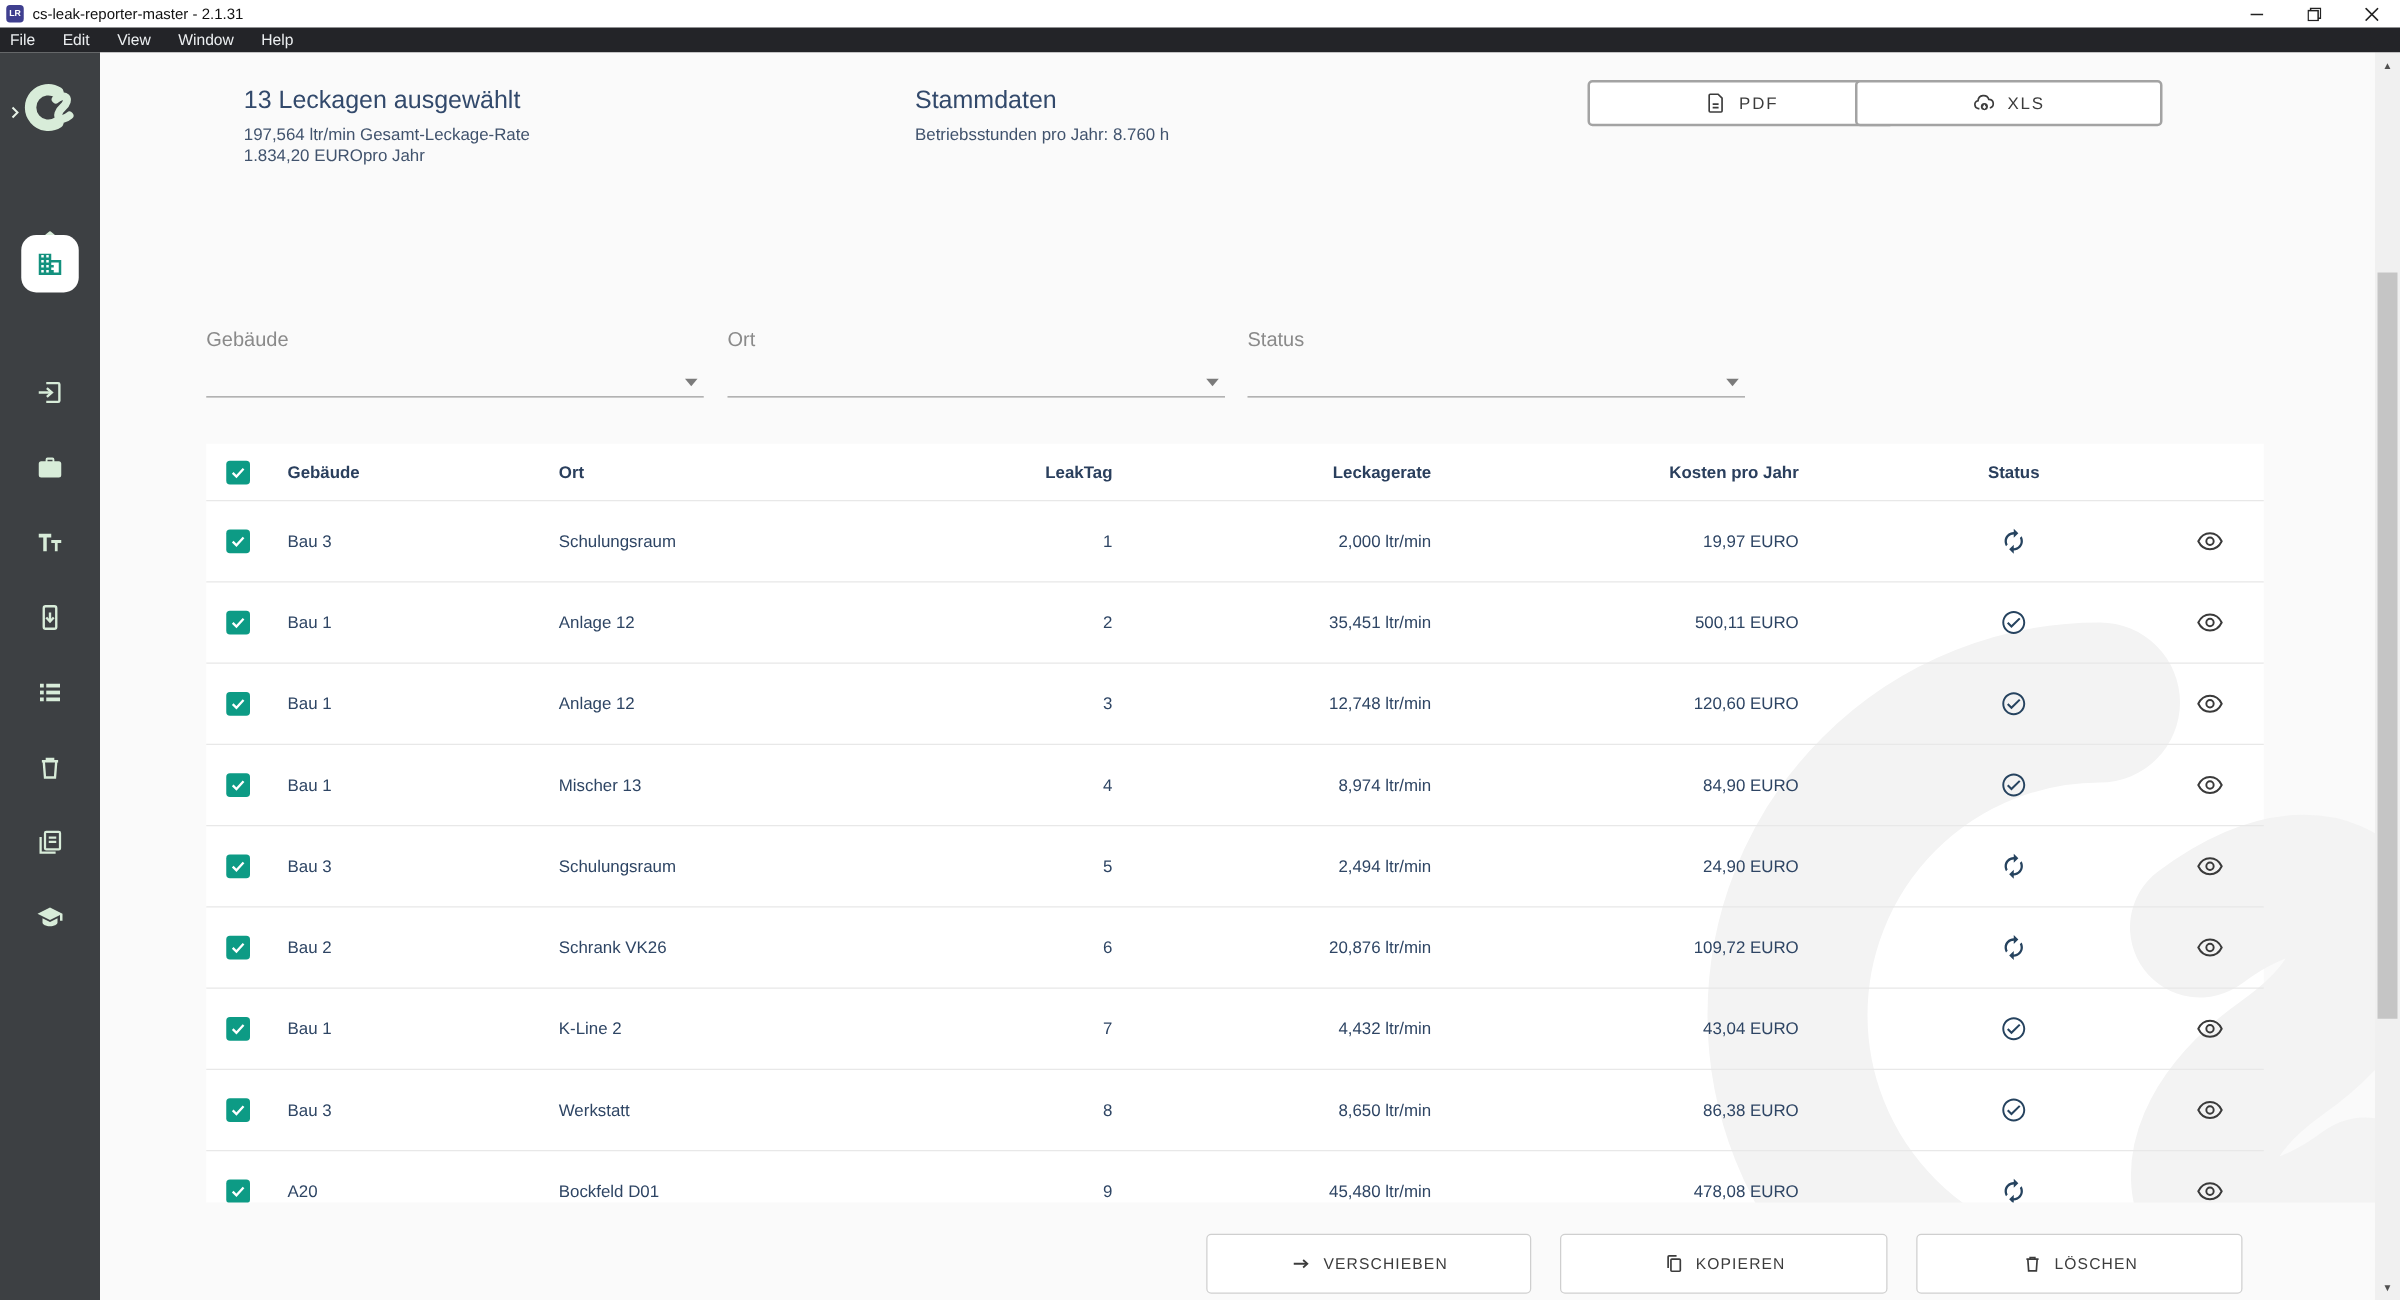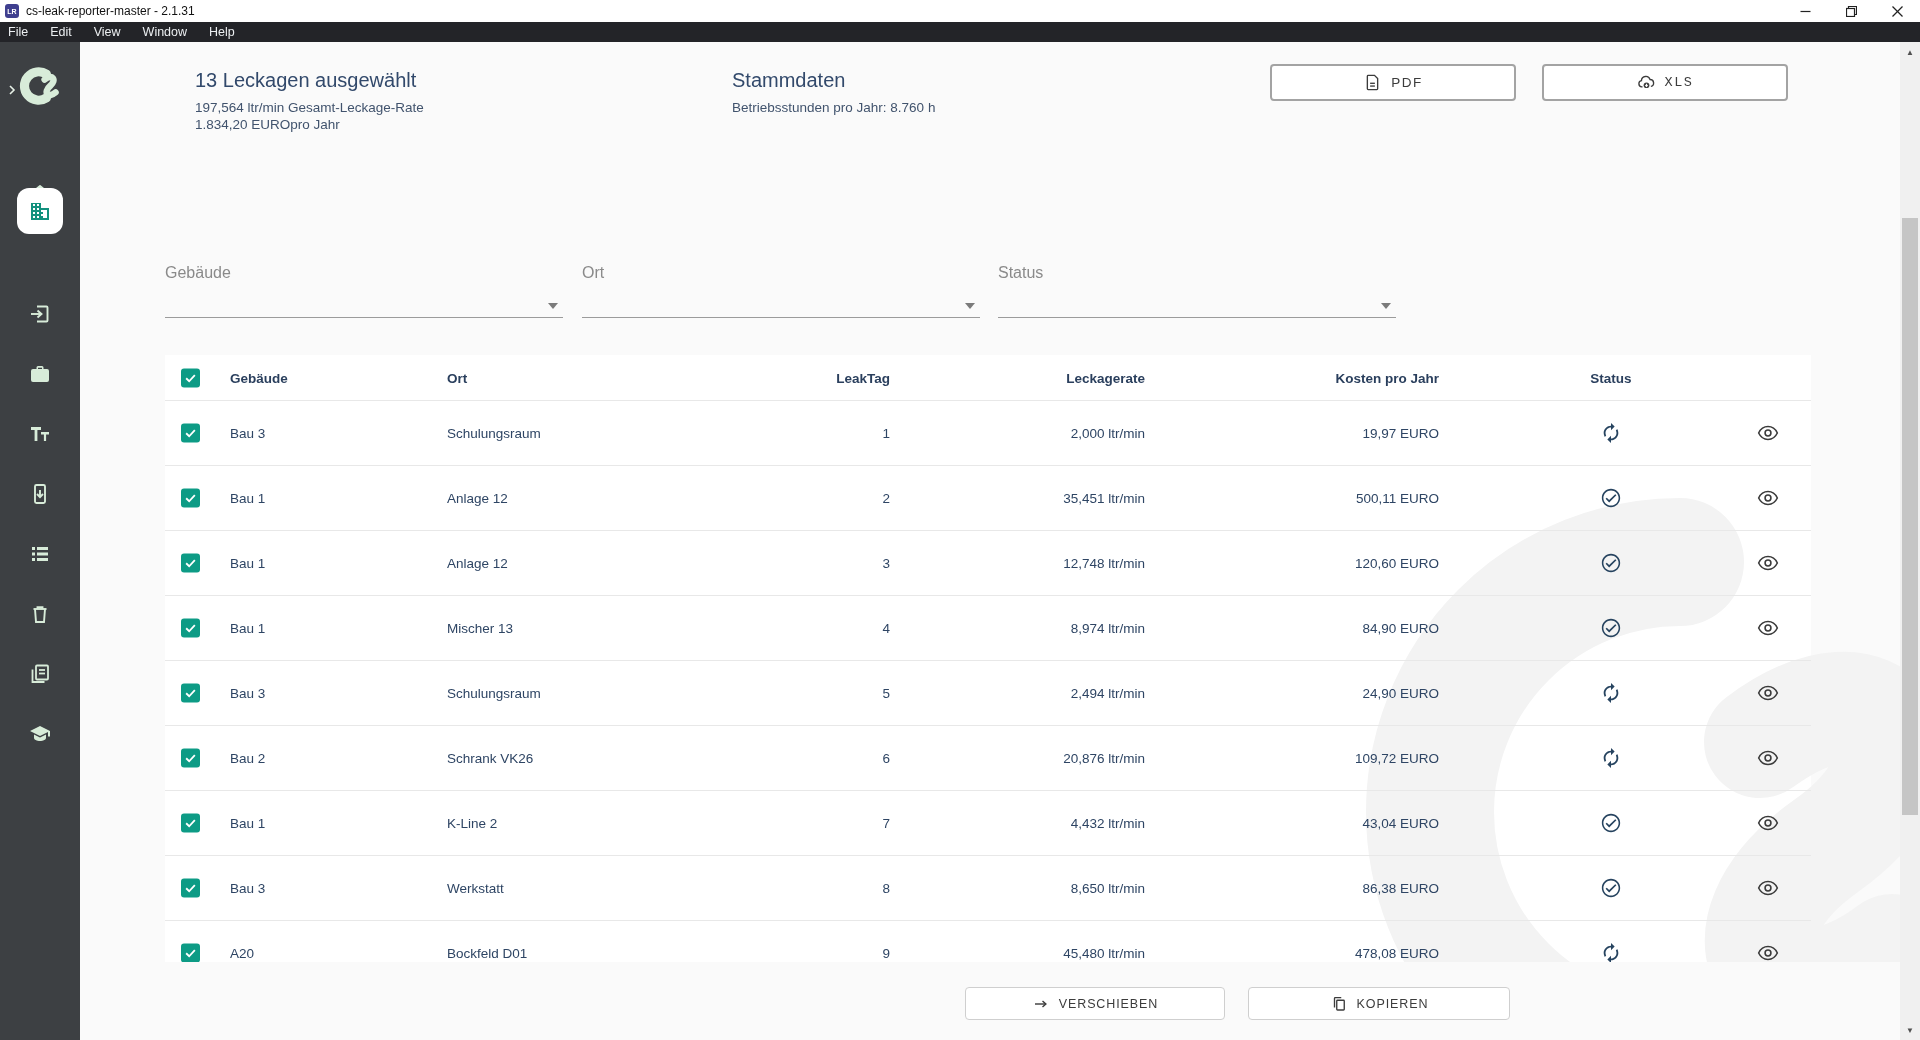--- a/index.html
+++ b/index.html
@@ -85,21 +85,21 @@
   .c-rate  { left:780px; width:200px; text-align:right; }
   .c-kost  { left:1020px; width:254px; text-align:right; }
   .c-stat  { left:1401px; width:90px; text-align:center; }
   .c-eye   { left:1558px; width:90px; text-align:center; }
   .checkbox { width:19px; height:19px; background:#0d9b85; border-radius:3px;
     display:flex; align-items:center; justify-content:center; cursor:pointer; }
   .status-ico svg, .c-eye svg { width:22px; height:22px; vertical-align:middle; }
 
   
   .bottom-bar { position:absolute; left:0; top:920px; width:1820px; height:78px; background:#fafafa; }
-  .act-btn { position:absolute; top:25px; height:33px; background:#fff; border:1px solid #cfcfcf;
+  .act-btn { position:absolute; top:25px; height:48px; background:#fff; border:1px solid #cfcfcf;
     border-radius:4px; display:flex; align-items:center; justify-content:center; gap:9px;
     font-size:12.5px; letter-spacing:0.9px; color:#3c3c3c; cursor:pointer; }
   .act-btn svg { width:18px; height:18px; }
 </style>
 </head>
 <body>
 
 <div class="app">
 
   <div class="titlebar">
@@ -231,21 +231,21 @@
     <div class="hsub" style="left:652px; top:58px;">Betriebsstunden pro Jahr: 8.760 h</div>
 
     <div class="top-btn" style="left:1190px;">
       <svg viewBox="0 0 24 24" fill="none" stroke="#3c3c3c" stroke-width="1.7">
         <path d="M6.5 3h8l4 4v13a1 1 0 0 1-1 1h-11a1 1 0 0 1-1-1V4a1 1 0 0 1 1-1z"></path>
         <line x1="9" y1="13" x2="15" y2="13"></line>
           <line x1="9" y1="16.5" x2="15" y2="16.5"></line>
       </svg>
       <span>PDF</span>
     </div>
-    <div class="top-btn" style="left:1462px;font-family:Liberation Mono, monospace;">
+    <div class="top-btn" style="left:1404px;">
       <svg viewBox="0 0 24 24" fill="none" stroke="#3c3c3c" stroke-width="1.7">
         <path d="M7 17.5h-1a4 4 0 0 1-.4-7.9 5.6 5.6 0 0 1 10.9-1.4 4.4 4.4 0 0 1 1 8.7"></path>
         <circle cx="12" cy="15.5" r="3.6" fill="#3c3c3c" stroke="none"></circle>
         <g stroke="#fff" stroke-width="1.4">
             <line x1="12" y1="13.6" x2="12" y2="16.6"></line>
             <polyline points="10.6 15.4 12 16.9 13.4 15.4"></polyline>
           </g>
       </svg>
       <span>XLS</span>
     </div>
@@ -533,20 +533,28 @@
         </svg>
         <span>VERSCHIEBEN</span>
       </div>
       <div class="act-btn" style="left:1168px; width:262px;">
         <svg viewBox="0 0 24 24" fill="none" stroke="#3c3c3c" stroke-width="1.8">
           <rect x="9" y="7" width="10" height="13" rx="1"></rect>
             <path d="M6 16.5V4.5a1 1 0 0 1 1-1h8"></path>
         </svg>
         <span>KOPIEREN</span>
       </div>
+      <div class="act-btn" style="left:1453px; width:261px;">
+        <svg viewBox="0 0 24 24" fill="none" stroke="#3c3c3c" stroke-width="1.8">
+          <path d="M5.5 7h13"></path>
+            <path d="M9.5 7V5.4h5V7"></path>
+            <path d="M7 7l.9 12.6h8.2L17 7"></path>
+        </svg>
+        <span>LÖSCHEN</span>
+      </div>
     </div>
   </div>
 
   <div class="scrollbar">
     <div class="sb-arrow" style="top:2px;">▲</div>
     <div class="sb-thumb"></div>
     <div class="sb-arrow" style="bottom:2px;">▼</div>
   </div>
 
 </div>

